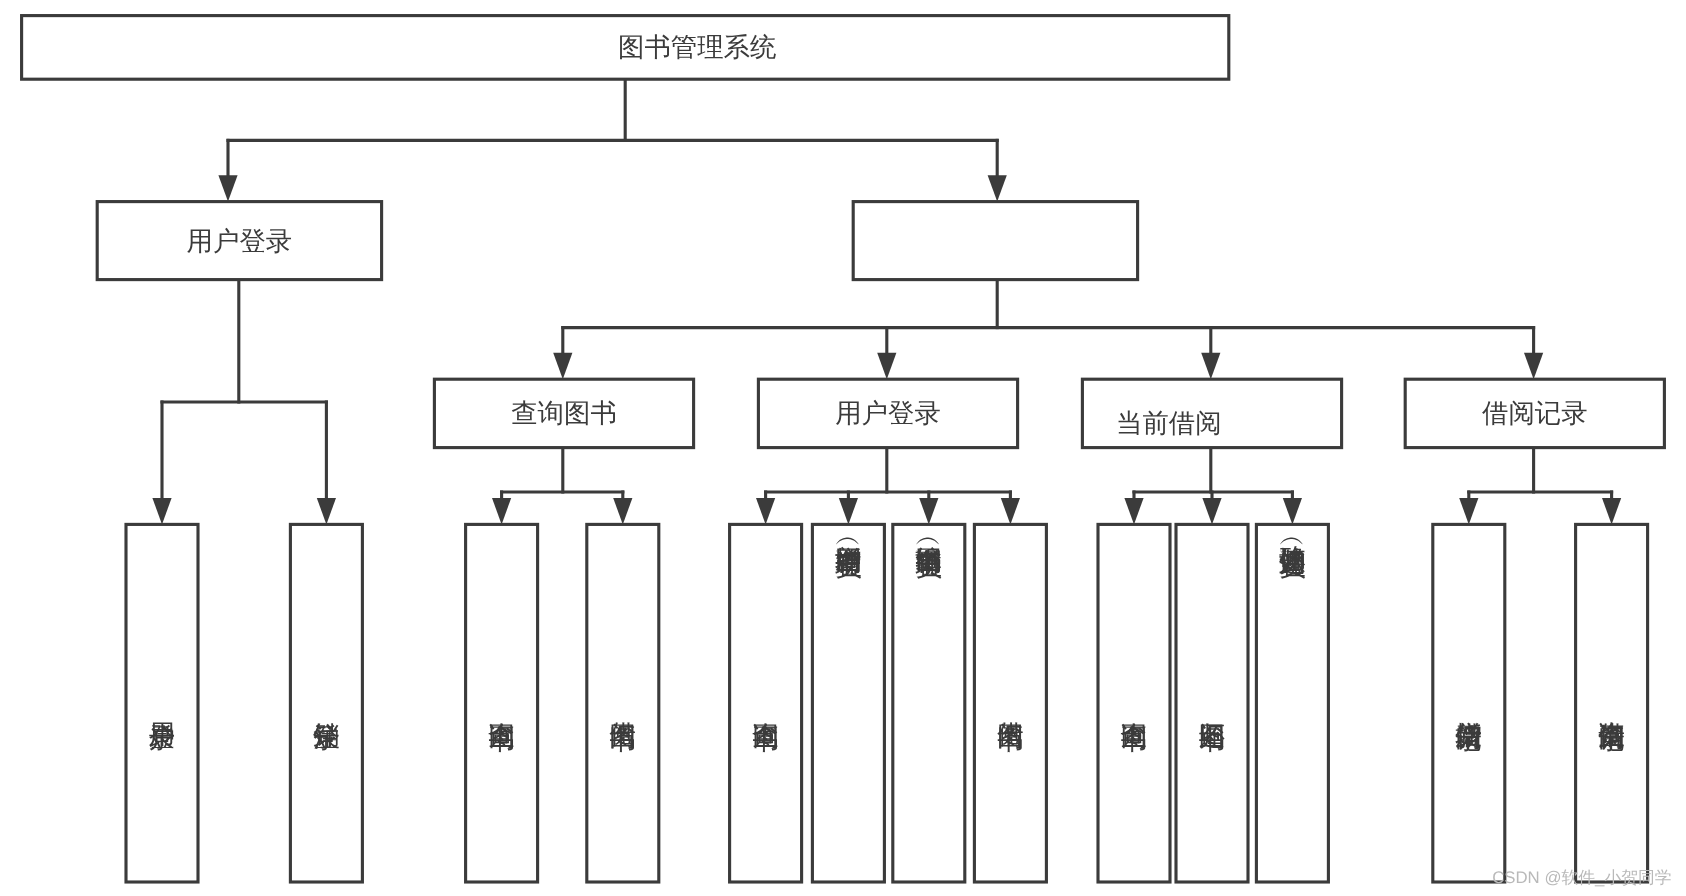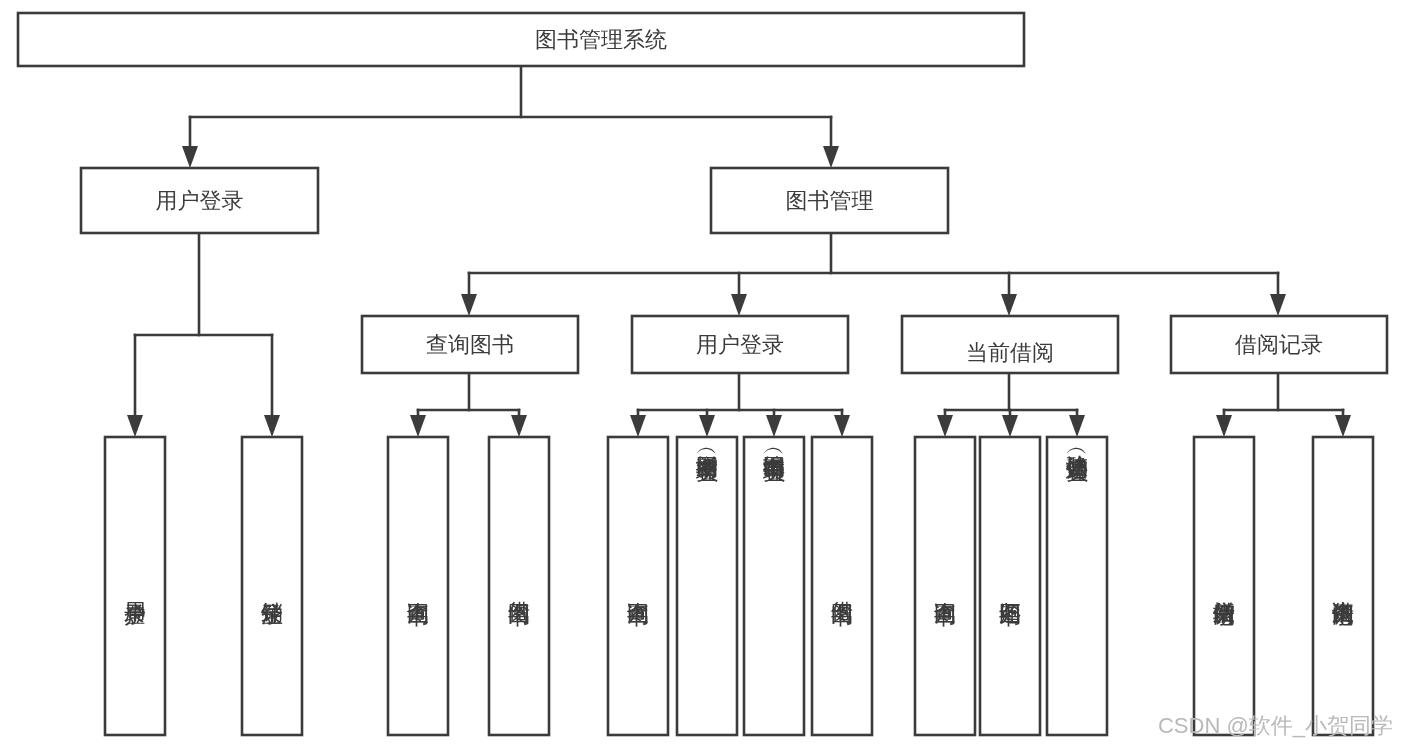--- a/index.html
+++ b/index.html
@@ -65,21 +65,21 @@
   .hlabel-text {
     font-size: 22px;
     color: #3b3b3b;
     white-space: nowrap;
     font-family: "Liberation Sans", "DejaVu Sans", sans-serif;
   }
   #watermark {
     position: absolute;
     right: 12px;
     bottom: 6px;
-    font-size: 22px;
+    font-size: 14px;
     color: #b9b9b9;
     font-family: "Liberation Sans", "DejaVu Sans", sans-serif;
     white-space: nowrap;
   }
 </style>
 </head>
 <body>
 
 <div id="diagram-root">
 
@@ -180,38 +180,35 @@
     <rect class="node-box" x="812" y="437" width="60" height="298"></rect>
 
     <rect class="node-box" x="915" y="437" width="60" height="298"></rect>
     <rect class="node-box" x="980" y="437" width="60" height="298"></rect>
     <rect class="node-box" x="1047" y="437" width="60" height="298"></rect>
 
     <rect class="node-box" x="1194" y="437" width="60" height="298"></rect>
     <rect class="node-box" x="1313" y="437" width="60" height="298"></rect>
   </svg>
 
-  <div class="hlabel-wrap" style="left:28px; top:13px; width:1146px; height:53px;border-radius:13px;">
+  <div class="hlabel-wrap" style="left:8px; top:13px; width:1146px; height:53px;border-radius:13px;">
     <span class="hlabel-text">图书管理系统</span>
   </div>
 
   <div class="hlabel-wrap" style="left:81px; top:168px; width:237px; height:65px;">
     <span class="hlabel-text">用户登录</span>
   </div>
-  <div class="hlabel-wrap" style="left:711px; top:168px; width:237px; height:65px;">
-    <span class="hlabel-text">图书管理</span>
-  </div>
 
   <div class="hlabel-wrap" style="left:362px; top:316px; width:216px; height:57px;">
     <span class="hlabel-text">查询图书</span>
   </div>
   <div class="hlabel-wrap" style="left:632px; top:316px; width:216px; height:57px;">
     <span class="hlabel-text">用户登录</span>
   </div>
-  <div class="hlabel-wrap" style="left:902px; top:316px; width:216px; height:73px;">
+  <div class="hlabel-wrap" style="left:866px; top:316px; width:216px; height:73px;">
     <span class="hlabel-text">当前借阅</span>
   </div>
   <div class="hlabel-wrap" style="left:1171px; top:316px; width:216px; height:57px;">
     <span class="hlabel-text">借阅记录</span>
   </div>
 
   <div class="vlabel-wrap" style="left:105px; top:437px; width:60px; height:298px;">
     <span class="vlabel-text">用户登录</span>
   </div>
   <div class="vlabel-wrap" style="left:242px; top:437px; width:60px; height:298px;">

